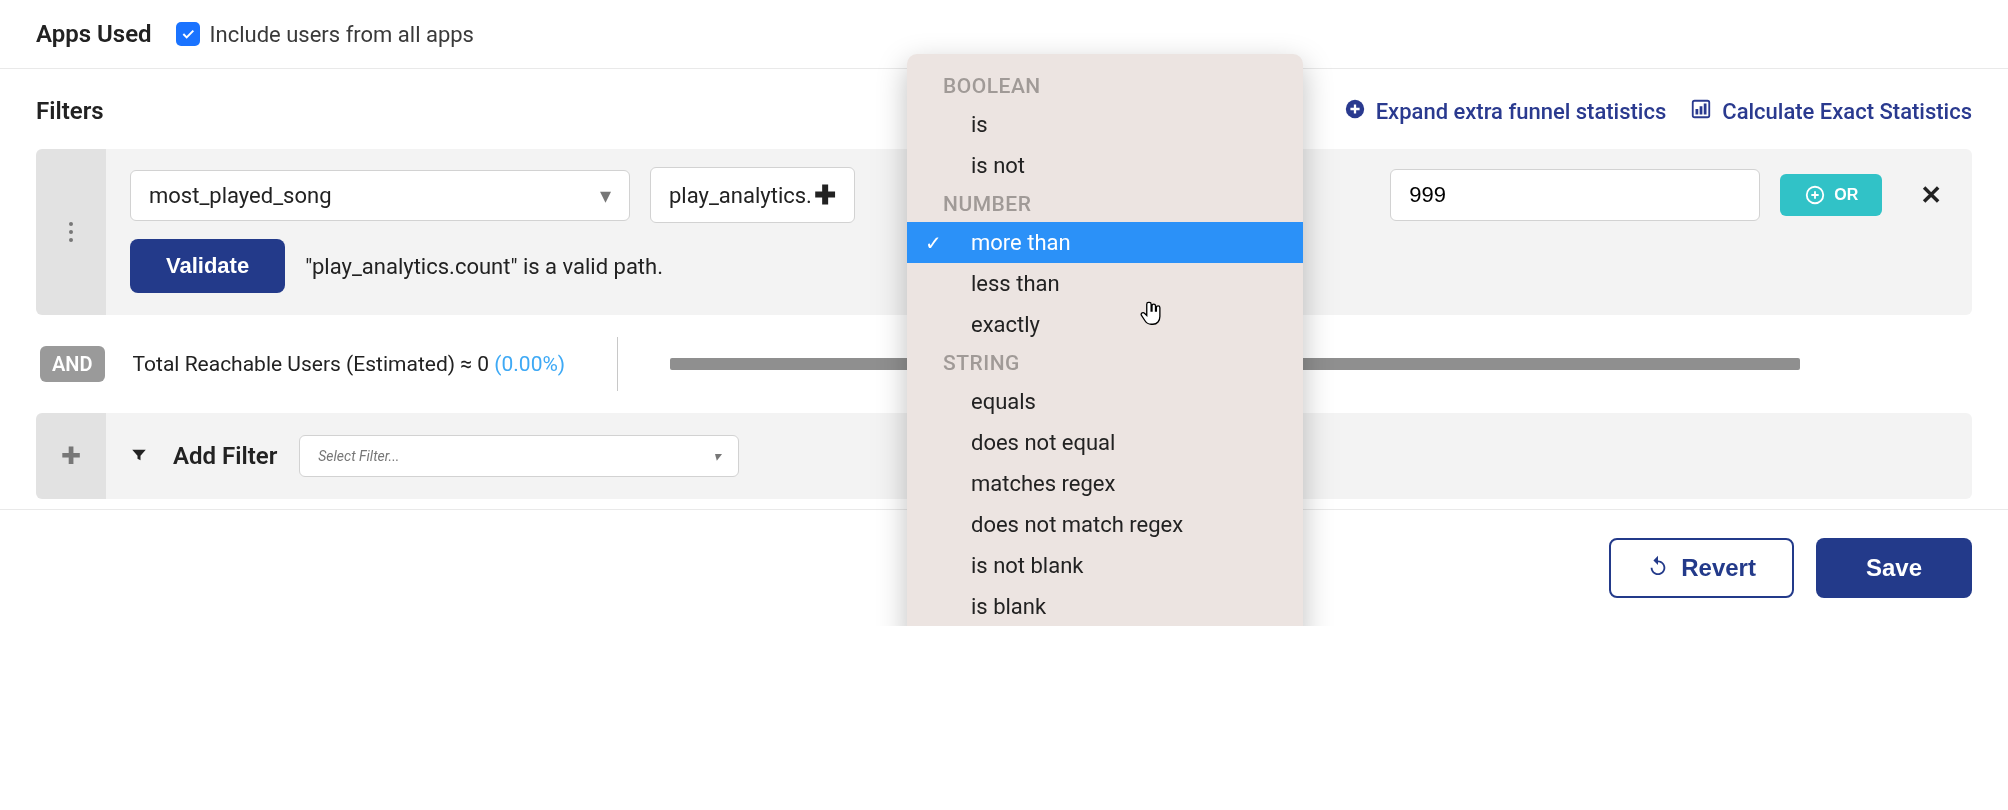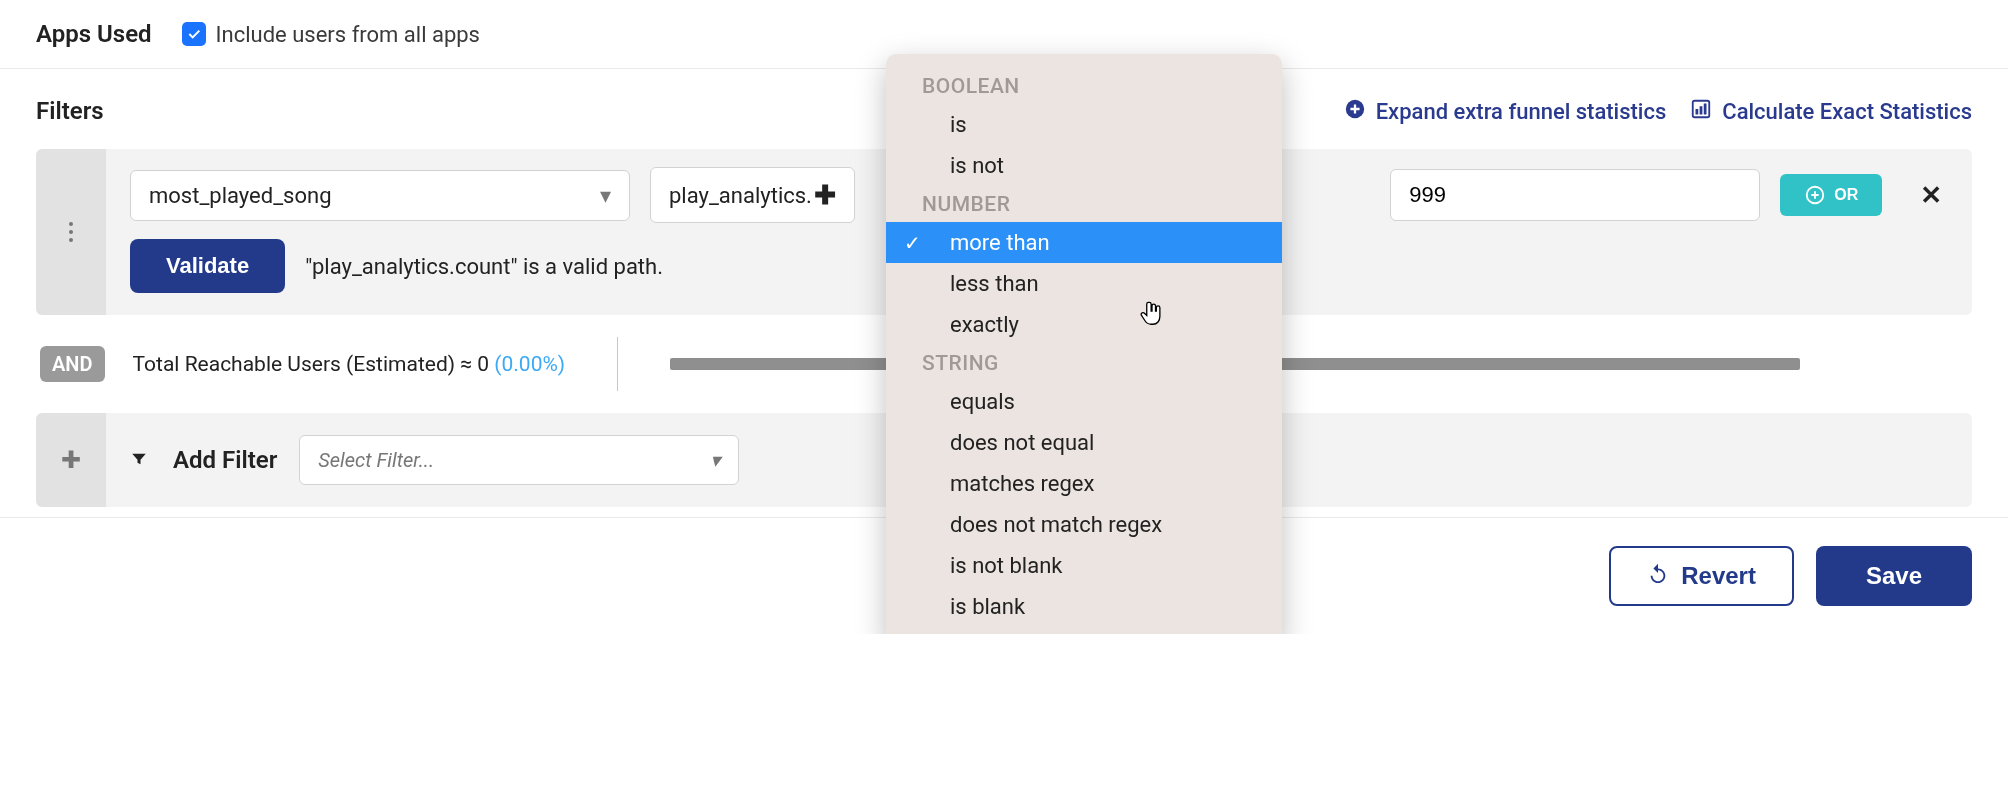--- a/index.html
+++ b/index.html
@@ -9,21 +9,21 @@
     color: #222;
     font-size: 20px;
     width: 2008px;
   }
   .section {
     padding: 20px 36px;
     border-bottom: 1px solid #e9e9e9;
   }
   .apps-used-row {
     display: flex;
-    gap: 30px;
+    gap: 24px;
   }
   .heading {
     font-size: 24px;
     font-weight: 600;
     color: #222;
   }
   .checkbox-wrap {
     display: flex;
     align-items: center;
     gap: 10px;
@@ -221,21 +221,21 @@
   .filter-icon svg { width: 18px; height: 18px; fill: #222; }
   .select-placeholder {
     background: #fff;
     border: 1px solid #d2d2d2;
     border-radius: 6px;
     padding: 12px 18px;
     width: 440px;
     display: flex;
     align-items: center;
     justify-content: space-between;
-    font-size: 20px;
+    font-size: 14px;
     font-style: italic;
     color: #777;
     cursor: pointer;
   }
   .footer {
     display: flex;
     justify-content: flex-end;
     gap: 22px;
     padding: 28px 36px;
   }
@@ -261,21 +261,21 @@
     padding: 14px 50px;
     font-size: 24px;
     font-weight: 600;
     cursor: pointer;
   }
 
   
   .dropdown-overlay {
     position: absolute;
     top: 54px;
-    left: 886px;
+    left: 907px;
     width: 396px;
     background: #ece4e1;
     border-radius: 10px;
     box-shadow: 0 10px 30px rgba(0,0,0,0.25);
     padding: 14px 0 18px 0;
     z-index: 1000;
   }
   .dd-group-label {
     font-size: 21px;
     font-weight: 500;

